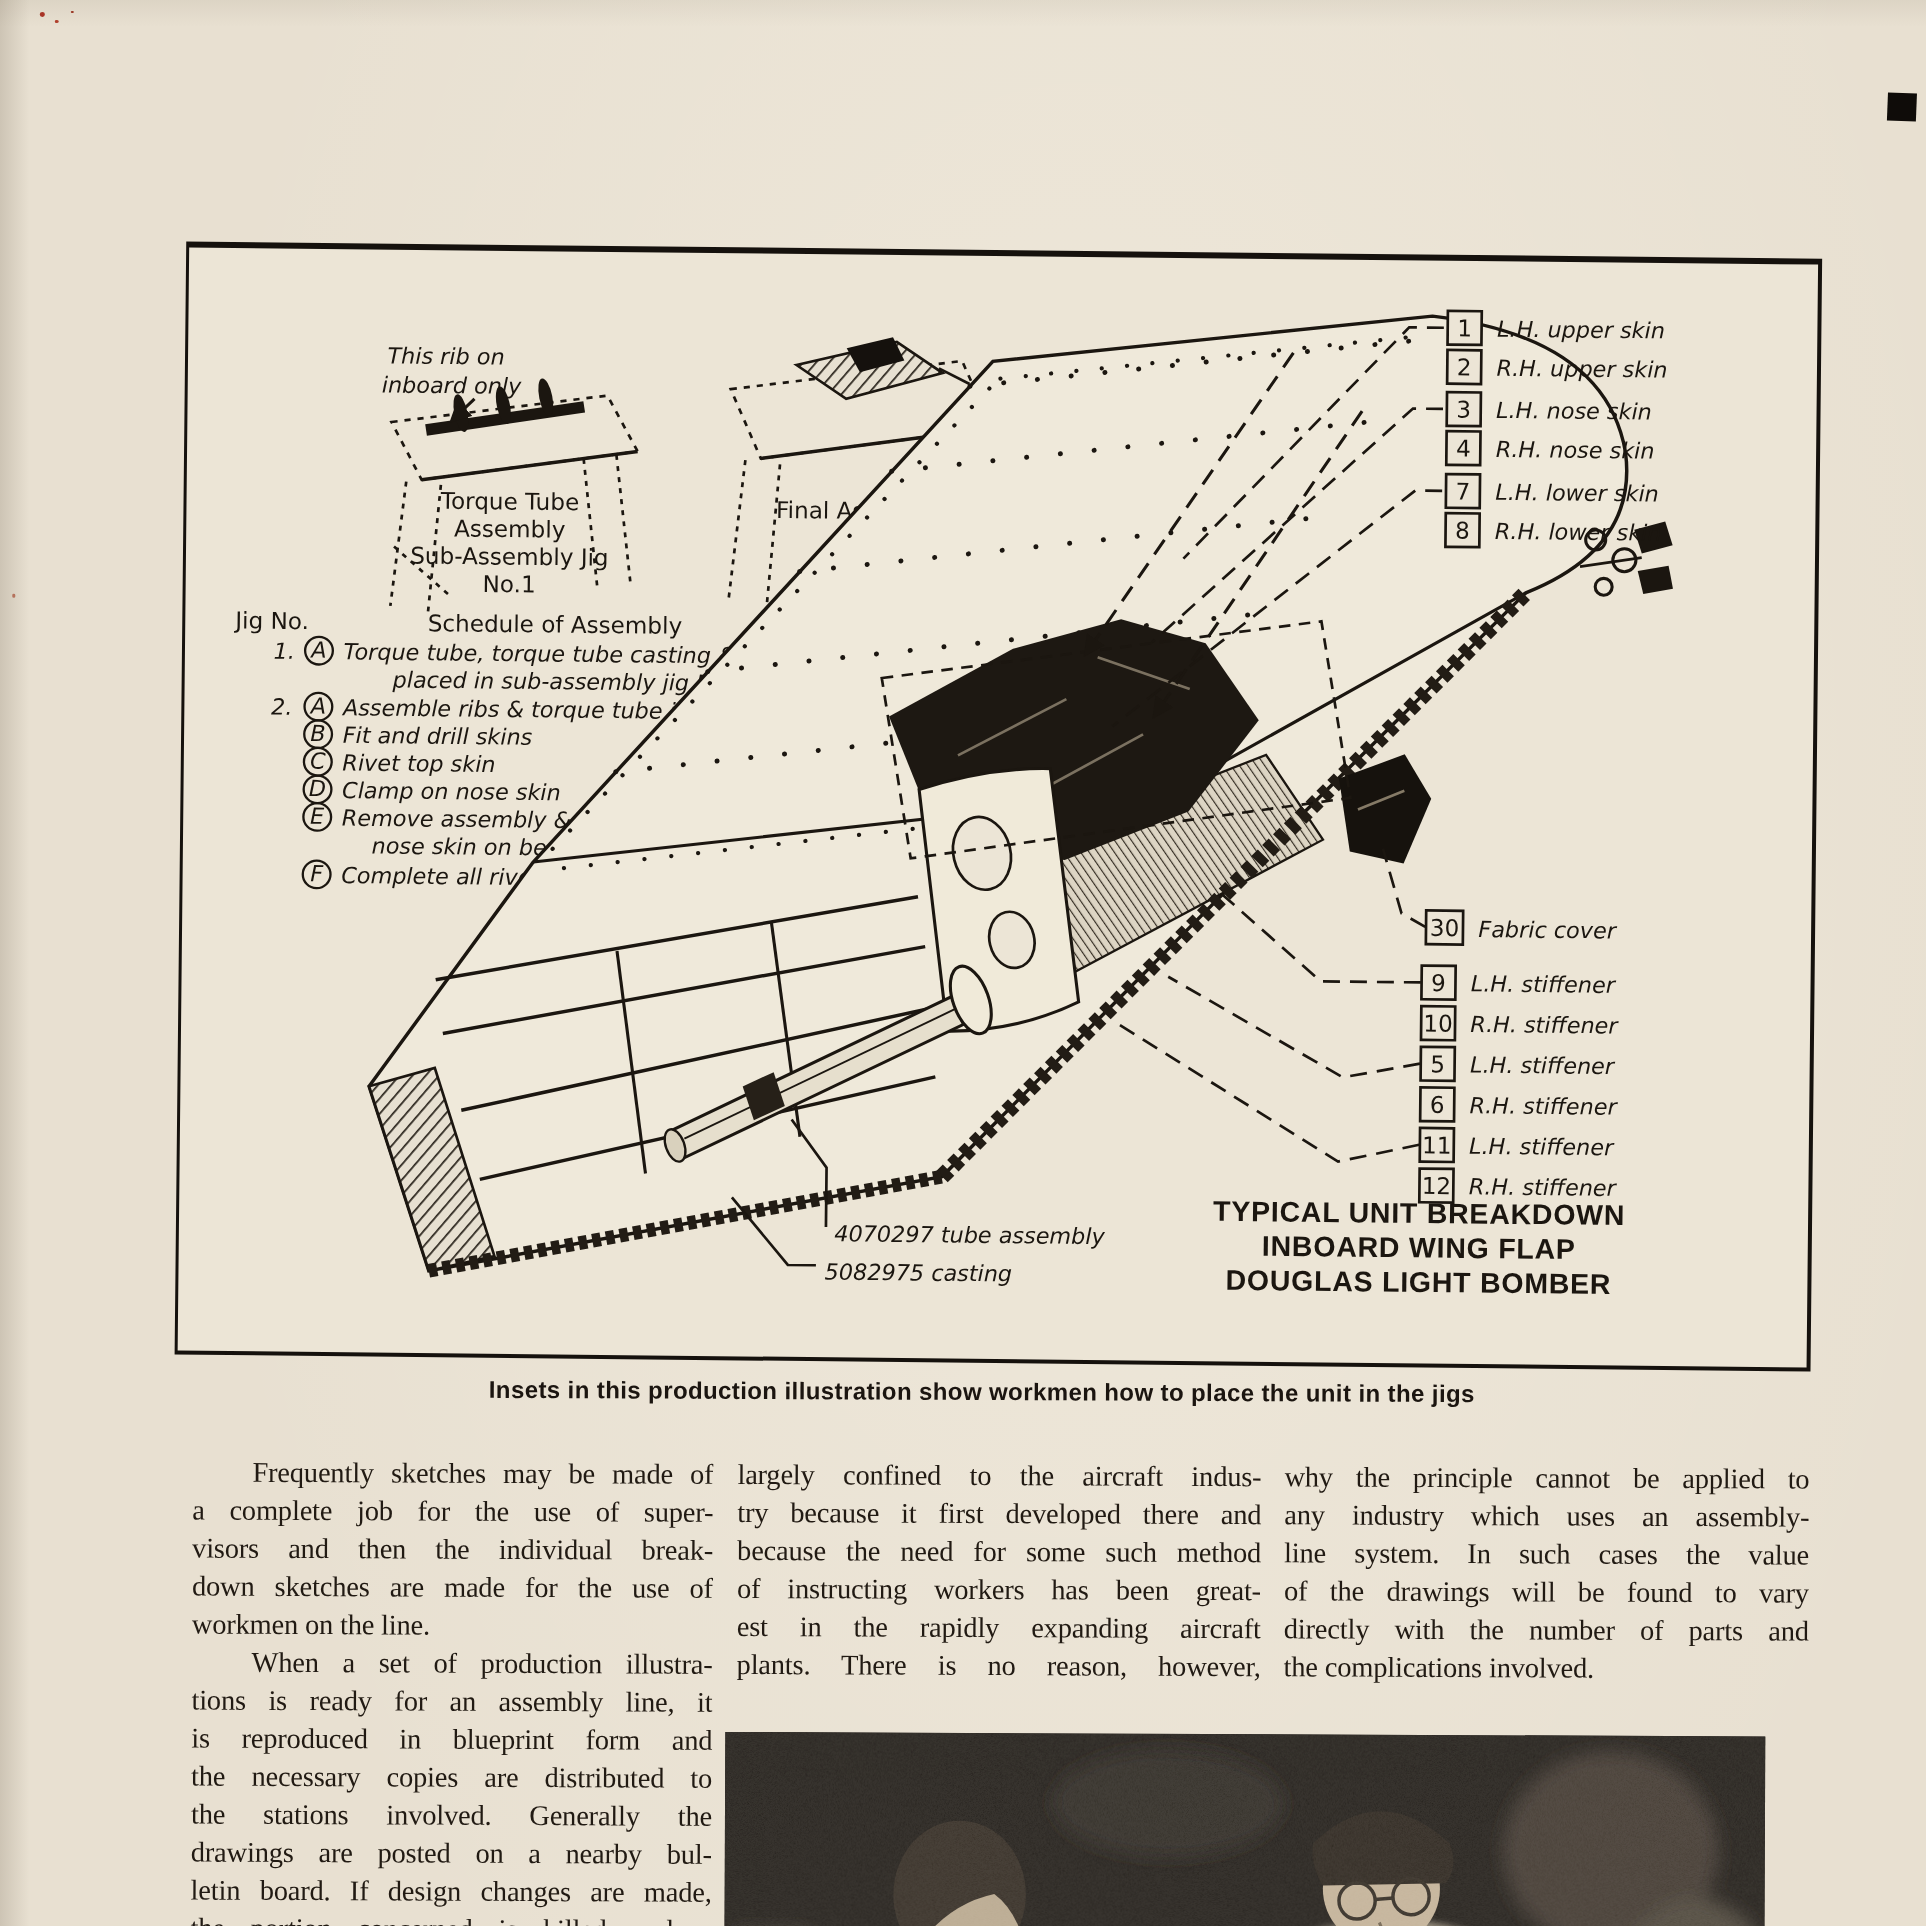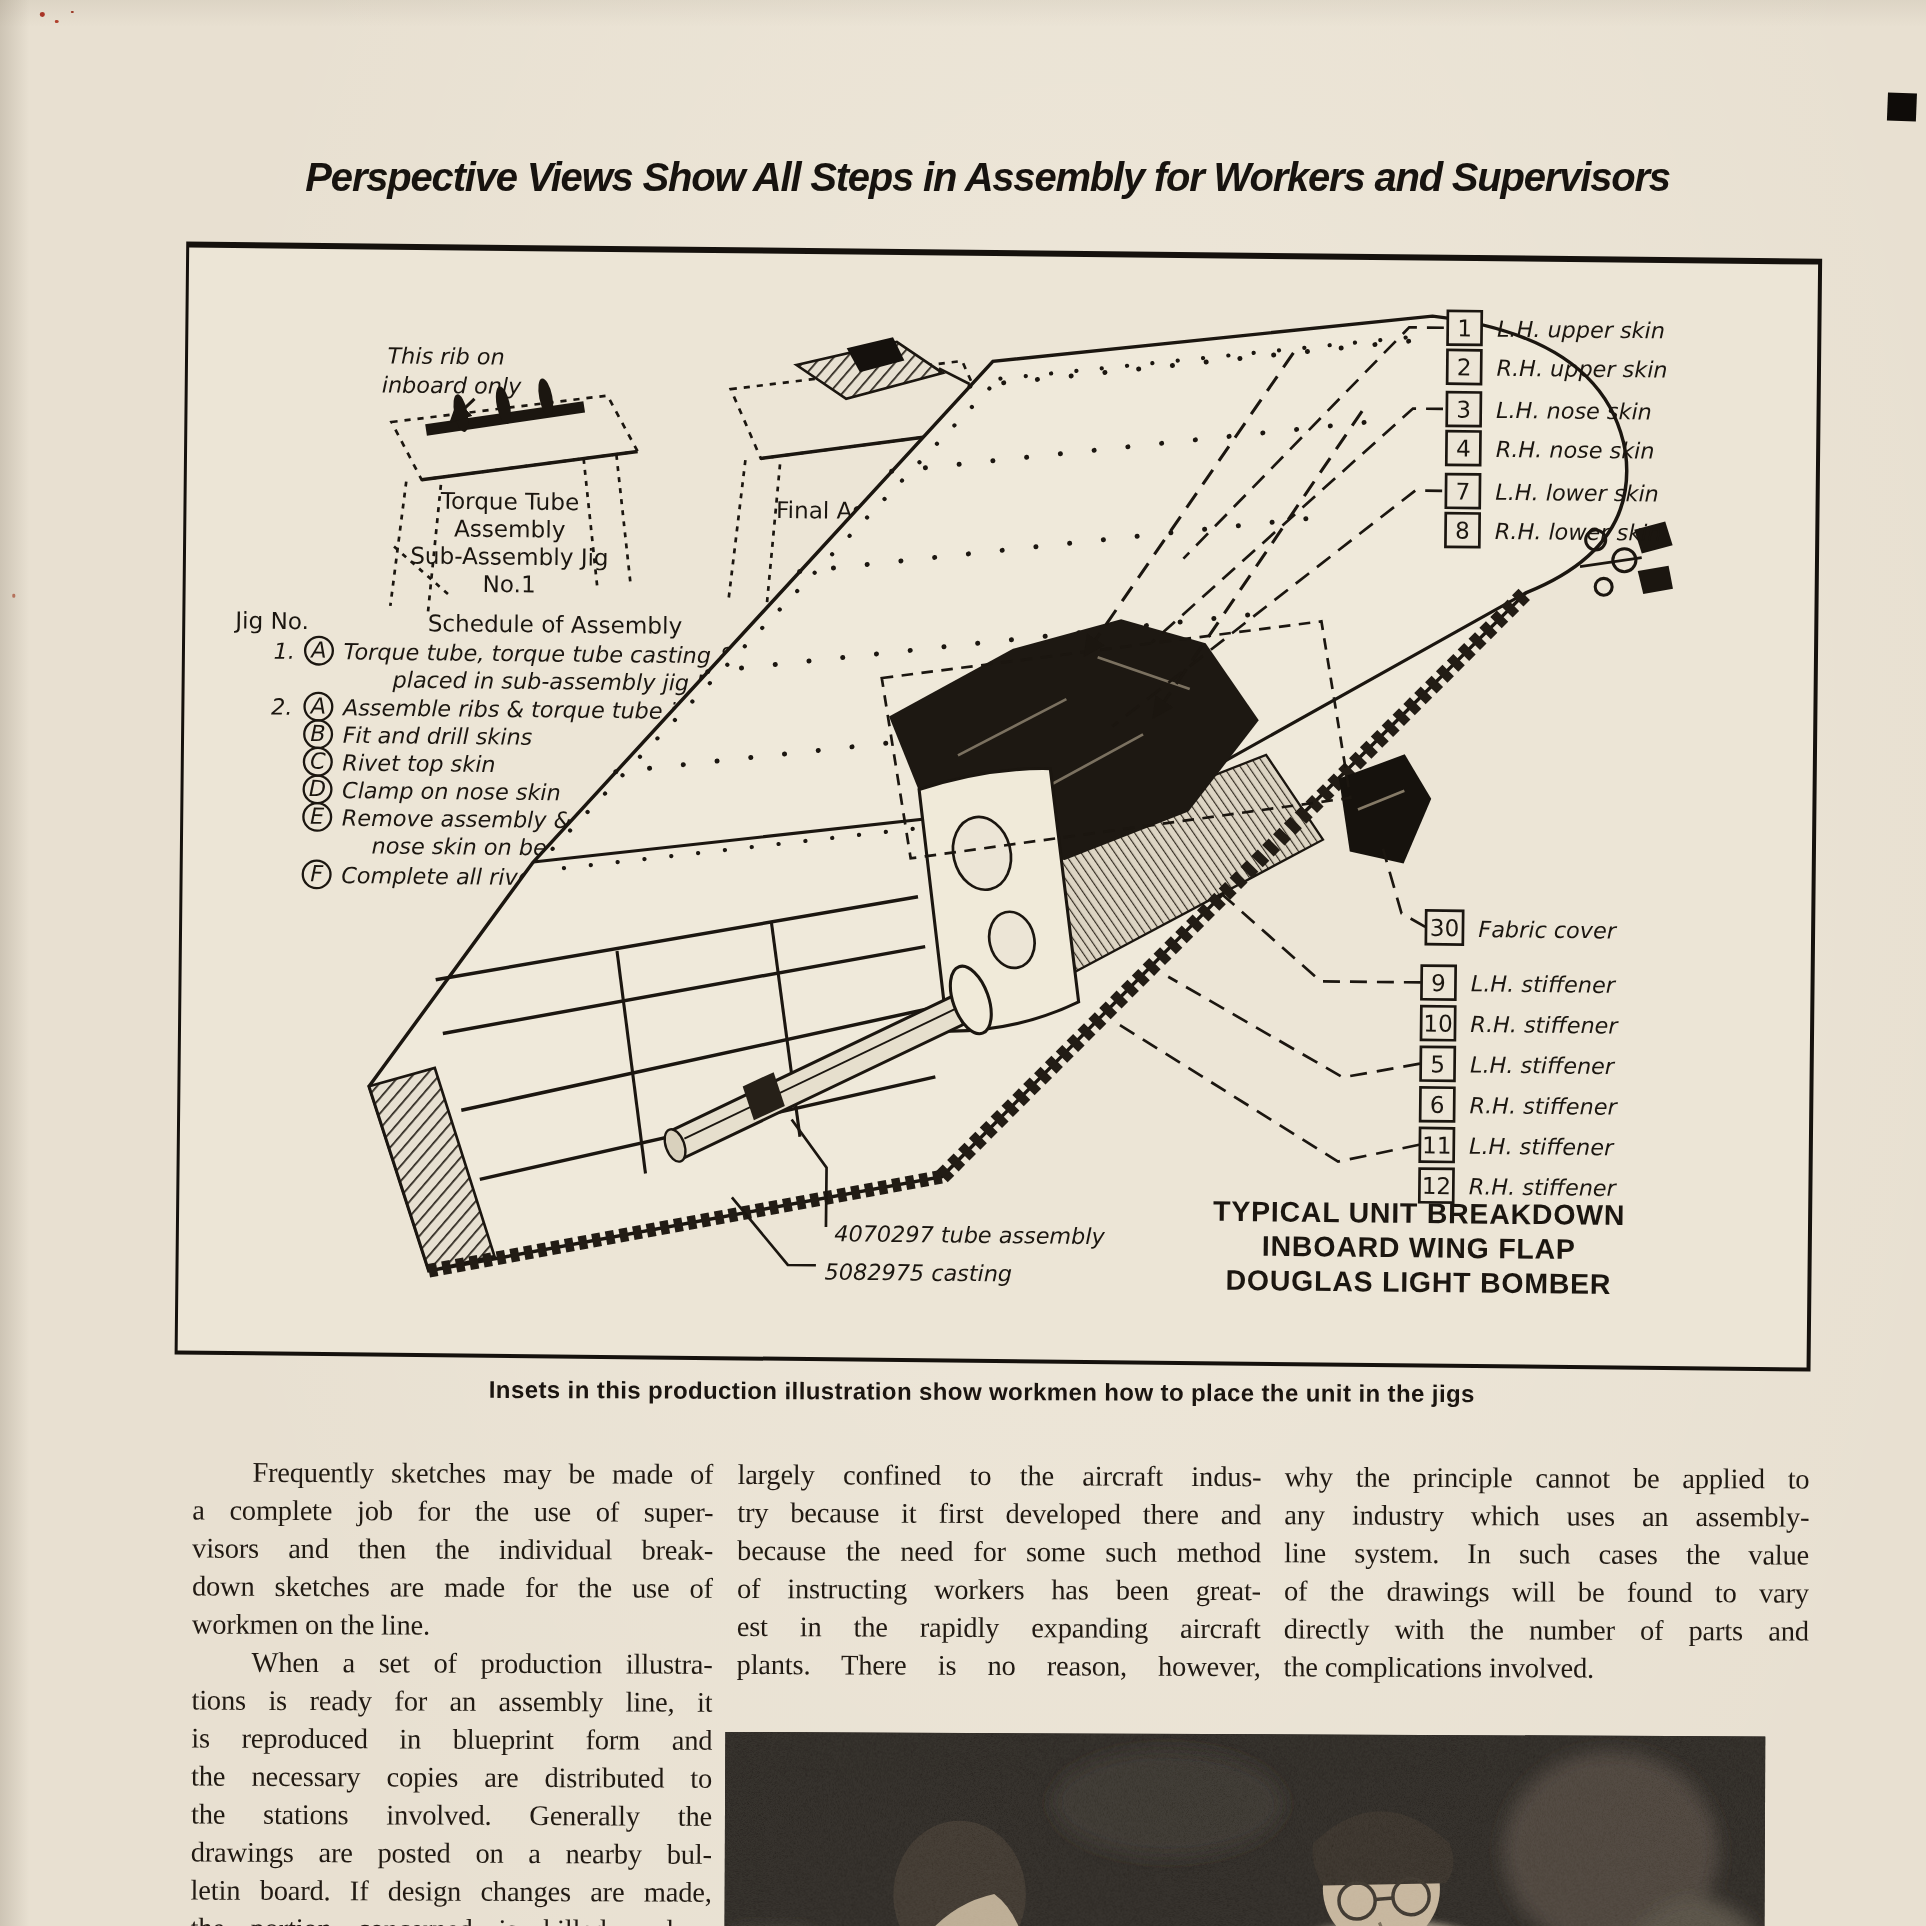--- a/index.html
+++ b/index.html
@@ -61,21 +61,20 @@
 
 <div id="sheet">
 
   <div class="speck" style="left:34px;top:16px;width:5.4px;height:4.6px;background:#a83426;"></div>
   <div class="speck" style="left:49px;top:24px;width:3.5px;height:3.1px;background:#b0402c;"></div>
   <div class="speck" style="left:65px;top:14.6px;width:2.7px;height:2.7px;background:#9c3a28;"></div>
   <div class="speck" style="left:8.5px;top:598px;width:3.9px;height:3.5px;background:#a54a32;opacity:.7;"></div>
 
   <div id="corner-mark"></div>
 
-  <div class="headline">Perspective Views Show All Steps in Assembly for Workers and Supervisors</div>
 
   <div id="diagram-box">
     <svg viewBox="470 655 4230 2880" preserveAspectRatio="none">
       <defs>
         <marker id="arr" viewBox="0 0 10 10" refX="8" refY="5" markerWidth="7" markerHeight="7" orient="auto-start-reverse">
           <path d="M0,0 L10,5 L0,10 z" fill="#1b1610"></path>
         </marker>
         <pattern id="hatch" width="26" height="26" patternUnits="userSpaceOnUse" patternTransform="rotate(40)">
           <rect width="26" height="26" fill="#e7e0d1"></rect>
           <line x1="0" y1="0" x2="0" y2="26" stroke="#2a241c" stroke-width="9"></line>

